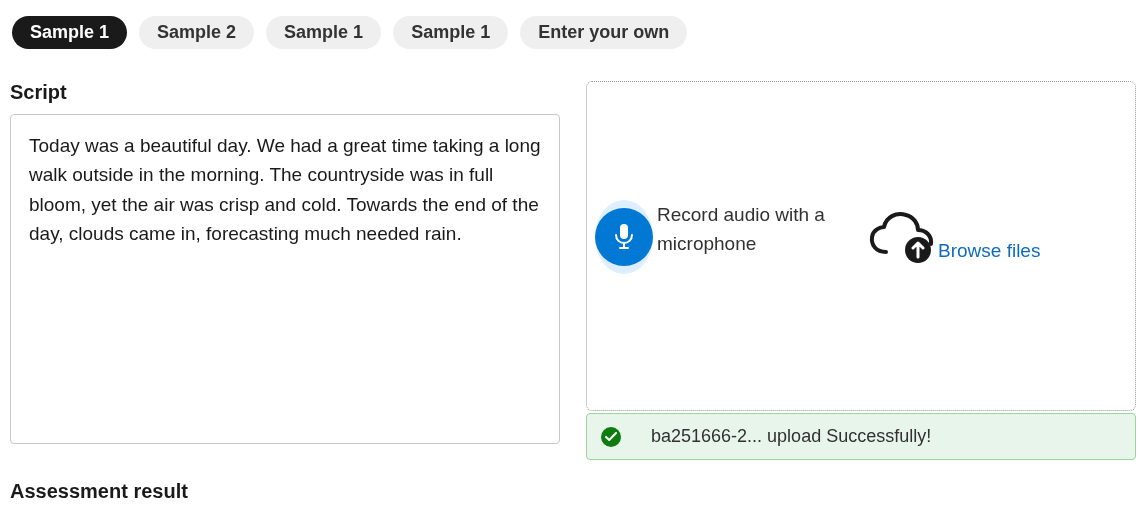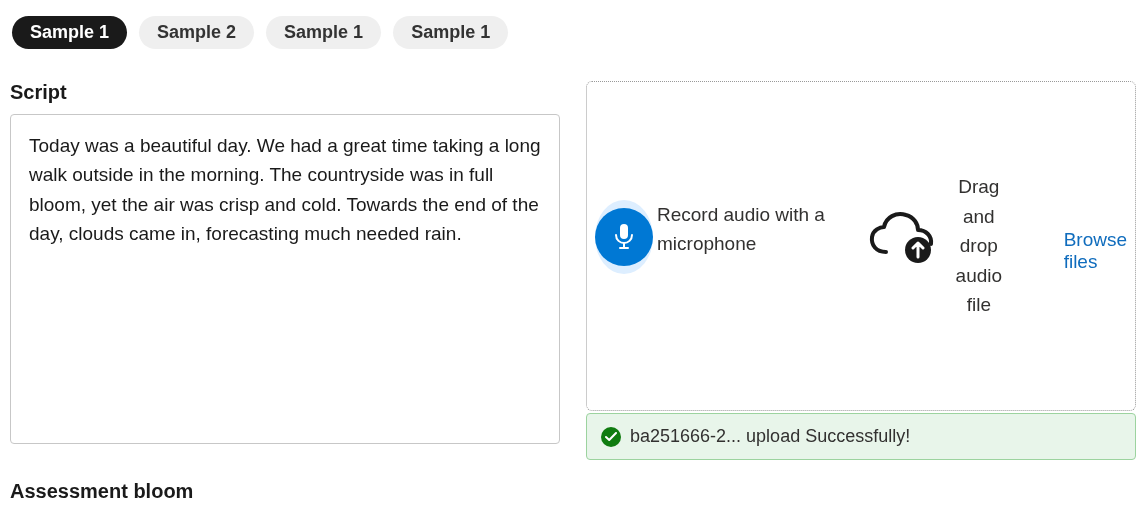--- a/index.html
+++ b/index.html
@@ -115,31 +115,30 @@
     }
     .option-text.centered {
       text-align: center;
       align-self: center;
     }
     .browse-link {
       color: #0f6cbd;
       font-size: 19px;
       margin-top: 10px;
       cursor: pointer;
-      margin-left: 48px;
     }
     .success-banner {
       margin-top: 2px;
       background: #e8f5ea;
       border: 1px solid #9cd39f;
       border-radius: 4px;
       padding: 12px 14px;
       display: flex;
       align-items: center;
-      gap: 9px;
+      gap: 30px;
       font-size: 18px;
       color: #323130;
     }
     .success-icon {
       width: 20px;
       height: 20px;
       border-radius: 50%;
       background: #107c10;
       display: inline-flex;
       align-items: center;
@@ -154,27 +153,28 @@
     }
   </style>
 </head>
 <body>
 
 <div class="tabs">
   <button class="tab active">Sample 1</button>
   <button class="tab">Sample 2</button>
   <button class="tab">Sample 1</button>
   <button class="tab">Sample 1</button>
+  <button class="tab">Enter your own</button>
 </div>
 
 <div class="columns">
   <div class="col">
     <div class="section-heading">Script</div>
     <textarea class="script-box" style="">Today was a beautiful day. We had a great time taking a long walk outside in the morning. The countryside was in full bloom, yet the air was crisp and cold. Towards the end of the day, clouds came in, forecasting much needed rain.</textarea>
-    <div class="assessment-heading">Assessment bloom</div>
+    <div class="assessment-heading">Assessment result</div>
   </div>
 
   <div class="col">
     <div class="upload-box">
       <div class="upload-inner">
         <div class="upload-option">
           <div class="mic-outer">
             <div class="mic-inner">
               <svg width="24" height="28" viewBox="0 0 24 28" fill="none">
                 <rect x="8" y="1" width="8" height="15" rx="4" fill="#ffffff"></rect>
@@ -188,21 +188,20 @@
         </div>
 
         <div class="upload-option">
           <div class="cloud-wrap">
             <svg width="72" height="58" viewBox="0 0 72 58" fill="none">
               <path d="M 20 44 C 10 44, 5 37, 6 29 C 7 22, 14 19, 18 19 C 20 9, 30 4, 40 7 C 48 9, 52 16, 52 22 C 60 22, 66 28, 65 36" stroke="#1a1a1a" stroke-width="4" fill="none" stroke-linecap="round" stroke-linejoin="round"></path>
               <circle cx="52" cy="42" r="13" fill="#1a1a1a"></circle>
               <path d="M52 35 L52 49 M52 35 L47 40 M52 35 L57 40" stroke="#ffffff" stroke-width="3" stroke-linecap="round" stroke-linejoin="round"></path>
             </svg>
           </div>
-          <div class="option-text centered">Drag and drop audio file</div>
           <div class="browse-link">Browse files</div>
         </div>
       </div>
     </div>
 
     <div class="success-banner">
       <span class="success-icon">
         <svg width="12" height="10" viewBox="0 0 12 10">
           <path d="M1 5 L4.2 8 L11 1" stroke="#ffffff" stroke-width="2" fill="none" stroke-linecap="round" stroke-linejoin="round"></path>
         </svg>

